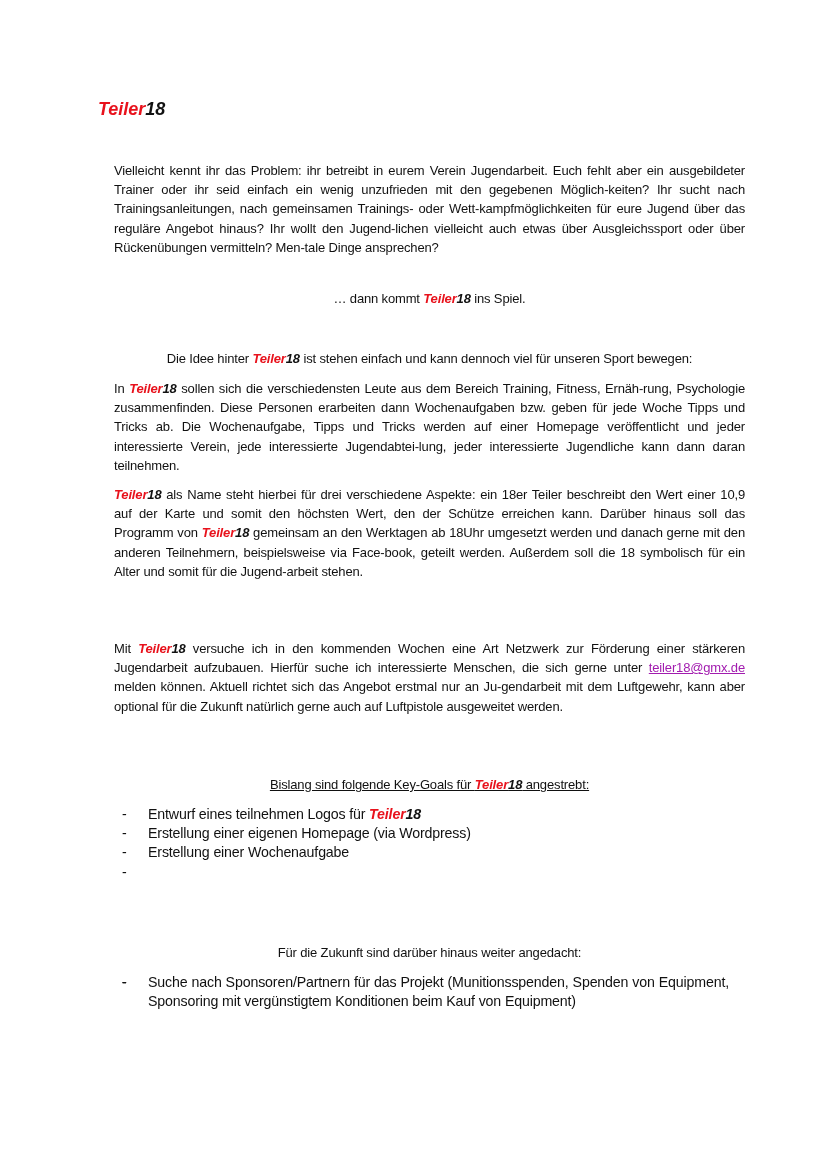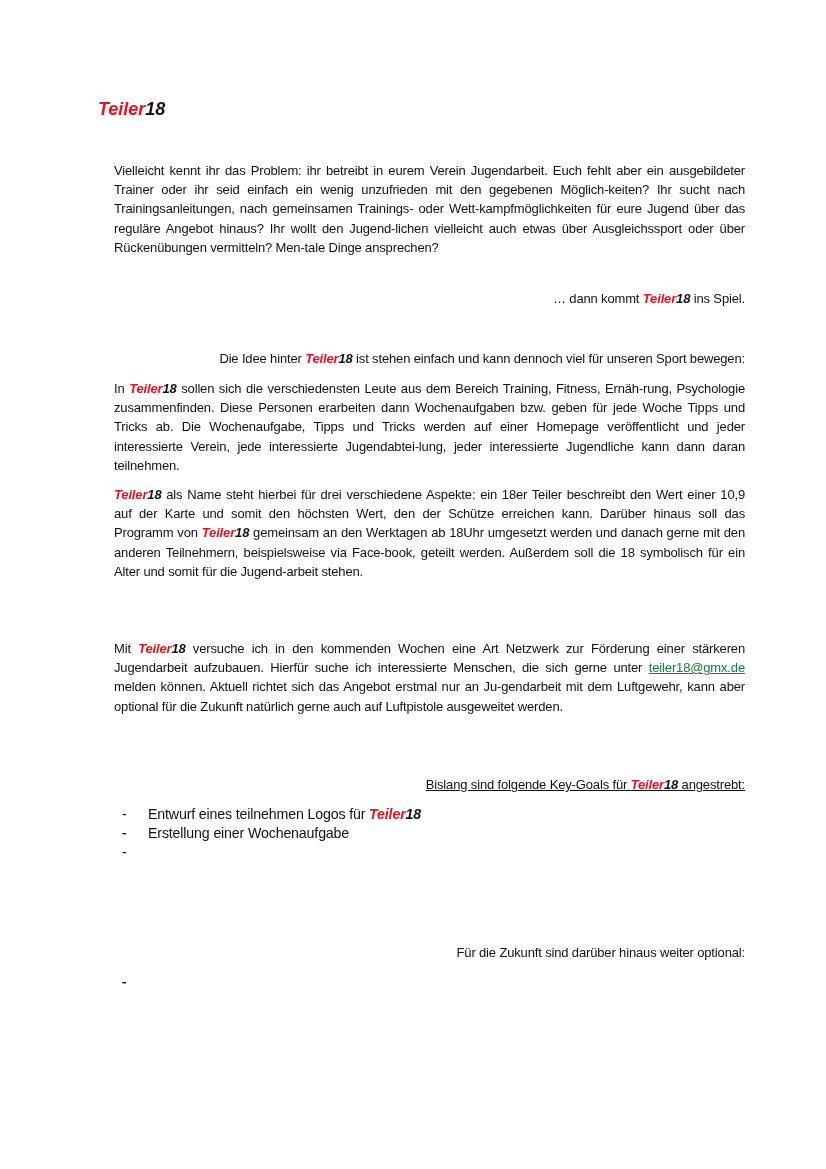--- a/index.html
+++ b/index.html
@@ -40,23 +40,23 @@
     .p {
       position: absolute;
       left: 16px;
       width: 631px;
       font-size: 13px;
       line-height: 19.2px;
       margin: 0;
       text-align: justify;
       letter-spacing: -0.15px;
     }
-    .p.left { text-align: right; }
+    .p.left { text-align: center; }
     .link {
-      color: #15803d;
+      color: #a21caf;
       text-decoration: underline;
     }
     ul.dash {
       position: absolute;
       left: 0;
       width: 631px;
       margin: 0;
       padding: 0;
       list-style: none;
       font-size: 14.2px;
@@ -111,39 +111,41 @@
     <span>Bislang sind folgende Key-Goals für </span><span class="brand"><span class="brand-red">Teiler</span><span class="brand-black">18</span></span><span> angestrebt:</span>
   </p>
 
   <ul class="dash" style="top:805px;">
     <li>
       <span class="bullet">-</span>
       <span>Entwurf eines teilnehmen Logos für </span><span class="brand"><span class="brand-red">Teiler</span><span class="brand-black">18</span></span>
     </li>
     <li>
       <span class="bullet">-</span>
+      <span>Erstellung einer eigenen Homepage (via Wordpress)</span>
     </li>
     <li>
       <span class="bullet">-</span>
       <span>Erstellung einer Wochenaufgabe</span>
     </li>
     <li>
       <span class="bullet">-</span>
     </li>
   </ul>
 
   <p class="p left" style="top:943px;">
-    <span>Für die Zukunft sind darüber hinaus weiter optional:</span>
+    <span>Für die Zukunft sind darüber hinaus weiter angedacht:</span>
   </p>
 
   <ul class="dash" style="top:973px;">
     <li>
       <span class="bullet">-</span>
     </li>
     <li>
       <span class="bullet">-</span>
     </li>
     <li>
       <span class="bullet">-</span>
+      <span>Suche nach Sponsoren/Partnern für das Projekt (Munitionsspenden, Spenden von Equipment, Sponsoring mit vergünstigtem Konditionen beim Kauf von Equipment)</span>
     </li>
   </ul>
 
 </div>
 
 </body></html>

